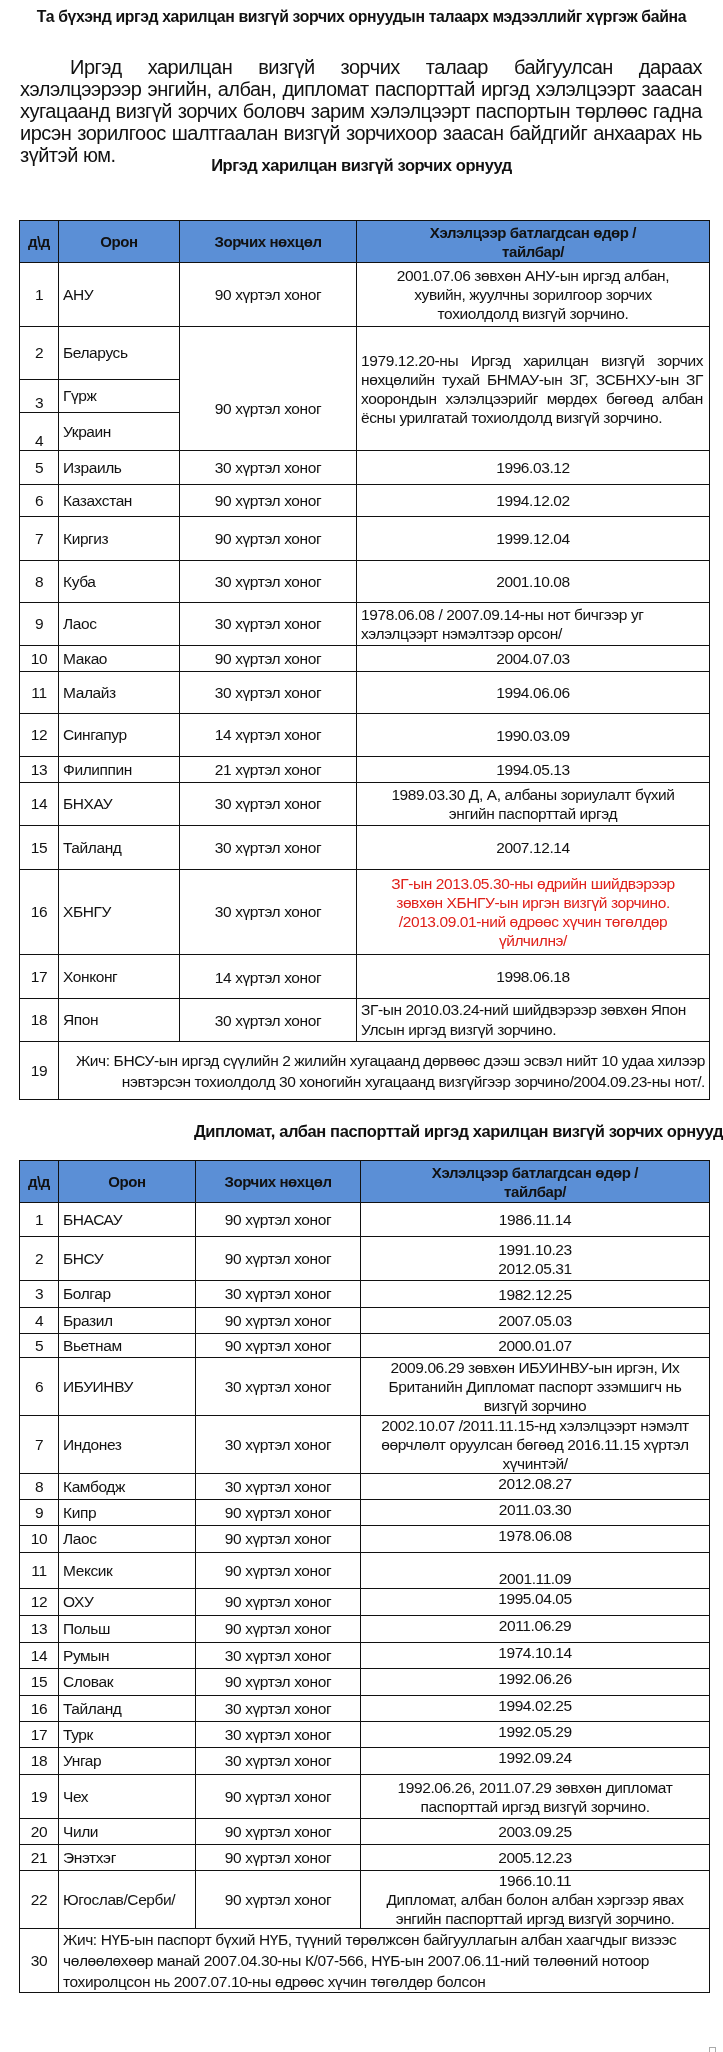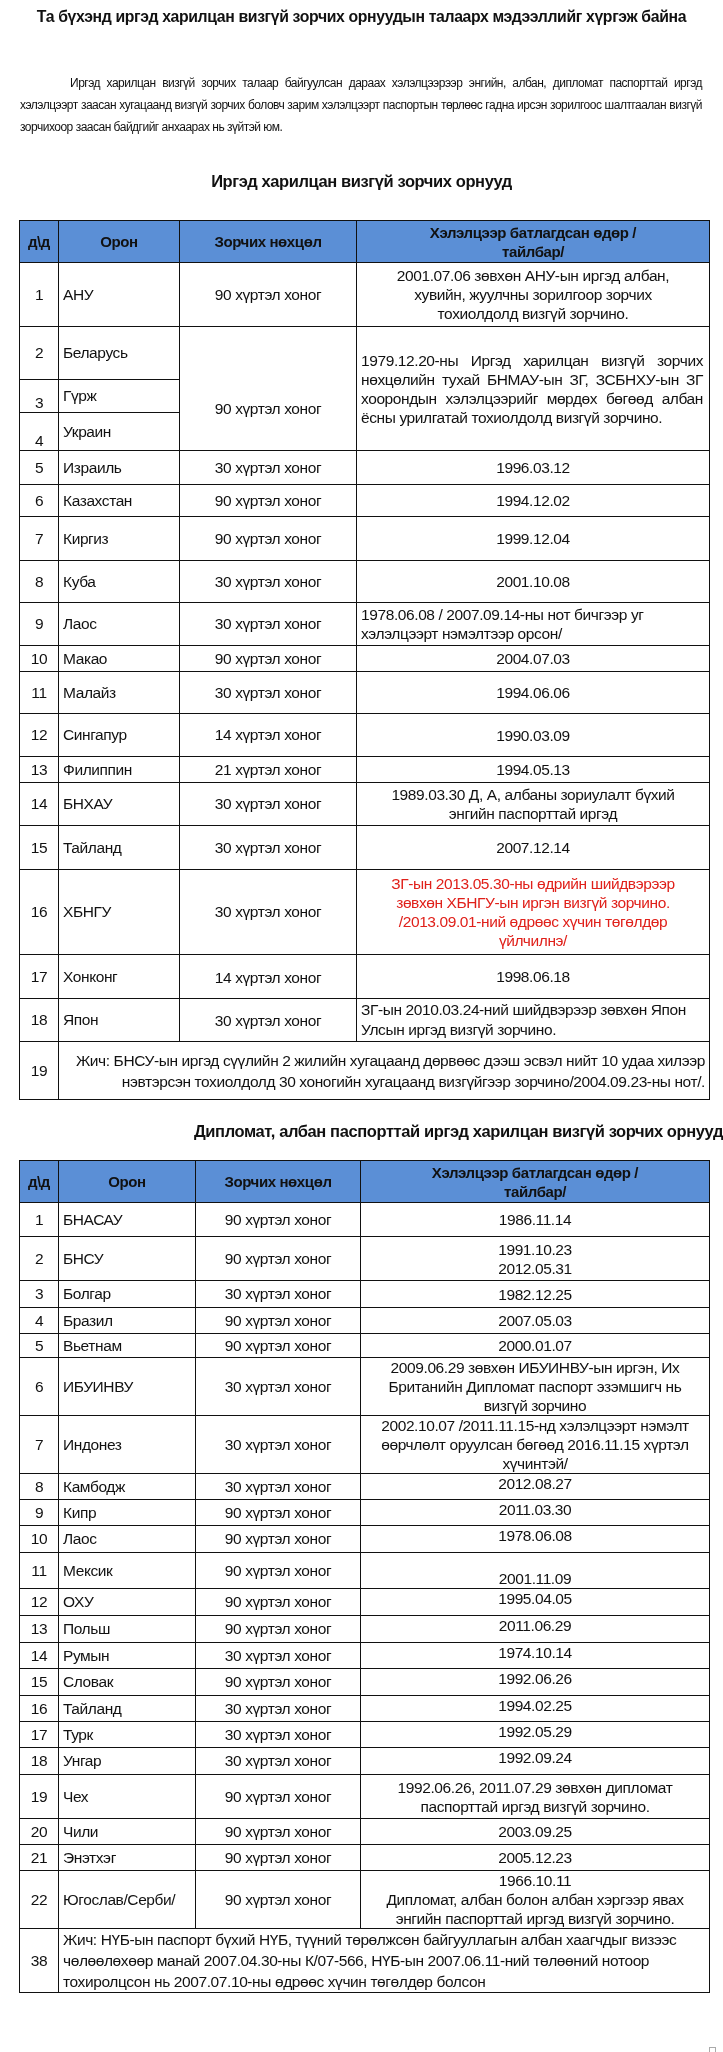--- a/index.html
+++ b/index.html
@@ -1,20 +1,20 @@
 <!DOCTYPE html>
 <html><head>
 <meta charset="utf-8">
 <style>
   html, body { margin:0; padding:0; background:#ffffff; }
   body { width:723px; height:2052px; position:relative; overflow:hidden;
          font-family:"Liberation Sans", sans-serif; color:#111; }
   .title { position:absolute; left:0; width:723px; text-align:center; font-weight:bold;
            font-size:17px; line-height:22px; letter-spacing:-0.4px; transform:scaleX(0.93); transform-origin:center; }
-  .intro { position:absolute; left:20px; top:72px; width:682px; font-size:12px; line-height:22px;
+  .intro { position:absolute; left:20px; top:56px; width:682px; font-size:20px; line-height:22px;
            text-align:justify; text-indent:50px; letter-spacing:-0.5px; }
   .subtitle { position:absolute; left:0; width:723px; text-align:center; font-weight:bold; font-size:16.5px;
               letter-spacing:-0.4px; }
   table.t { position:absolute; left:19px; width:690px; border-collapse:collapse; table-layout:fixed;
             font-size:15.5px; letter-spacing:-0.4px; }
   table.t td, table.t th { border:1.5px solid #111; padding:0 4px; vertical-align:middle; }
   table.t th { background:#5b8fd6; font-weight:bold; font-size:15px; line-height:19px; text-align:center; color:#111; }
   td.num { text-align:center; }
   td.cond { text-align:center; }
   td.date { text-align:center; line-height:19px; }
@@ -25,21 +25,21 @@
   td.note { text-align:right; line-height:21px; }
   td.note-c { text-align:left; line-height:21px; }
   .endmark { position:absolute; left:709px; top:2047px; width:5px; height:5px; border:1px solid #aaa; }
 </style>
 </head>
 <body>
 
 <div class="title" style="top:6px;">Та бүхэнд иргэд харилцан визгүй зорчих орнуудын талаарх мэдээллийг хүргэж байна</div>
 <p class="intro" style="margin:0;">Иргэд харилцан визгүй зорчих талаар байгуулсан дараах хэлэлцээрээр энгийн, албан, дипломат паспорттай иргэд хэлэлцээрт заасан хугацаанд визгүй зорчих боловч зарим хэлэлцээрт паспортын төрлөөс гадна ирсэн зорилгоос шалтгаалан визгүй зорчихоор заасан байдгийг  анхаарах нь зүйтэй юм.</p>
 
-<div class="subtitle" style="top:172px;">Иргэд харилцан визгүй зорчих орнууд</div>
+<div class="subtitle" style="top:156px;">Иргэд харилцан визгүй зорчих орнууд</div>
 
 <table class="t" id="t1" style="top:220px;">
   <colgroup>
       <col style="width:39px">
       <col style="width:121px">
       <col style="width:177px">
       <col style="width:353px">
     </colgroup>
   <thead>
     <tr style="height:42px">
@@ -307,19 +307,19 @@
         <td class="date" style="white-space: pre-line; line-height: 19px;">2005.12.23</td>
       </tr>
       <tr style="height: 58px;">
         <td class="num">22</td>
         <td>Югослав/Серби/</td>
         <td class="cond">90 хүртэл хоног</td>
         <td class="date" style="white-space: pre-line; line-height: 19px;">1966.10.11
 Дипломат, албан болон албан хэргээр явах энгийн паспорттай иргэд визгүй зорчино.</td>
       </tr>
       <tr style="height: 64px;">
-        <td class="num">38</td>
+        <td class="num">30</td>
         <td class="note-c" colspan="3">Жич: НҮБ-ын паспорт бүхий НҮБ, түүний төрөлжсөн байгууллагын албан хаагчдыг визээс чөлөөлөхөөр манай 2007.04.30-ны К/07-566, НҮБ-ын 2007.06.11-ний төлөөний нотоор тохиролцсон нь 2007.07.10-ны өдрөөс хүчин төгөлдөр болсон</td>
       </tr>
     </tbody>
 </table>
 
 <div class="endmark"></div>
 
 </body></html>

